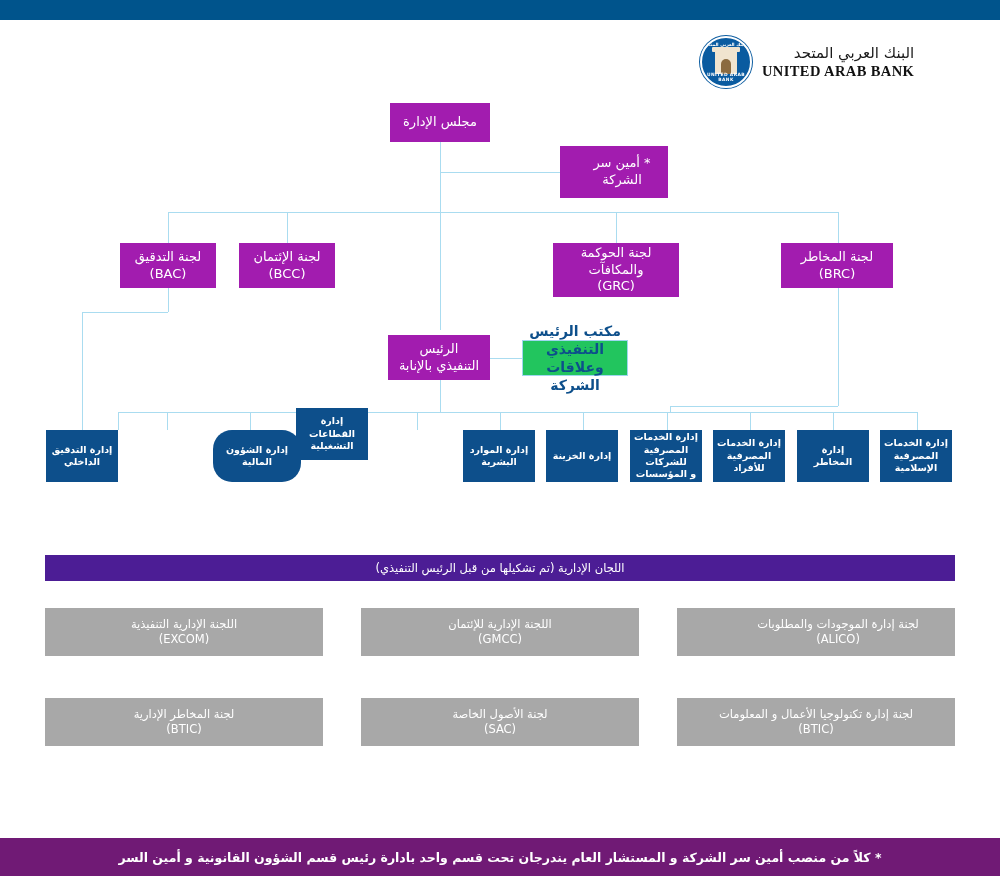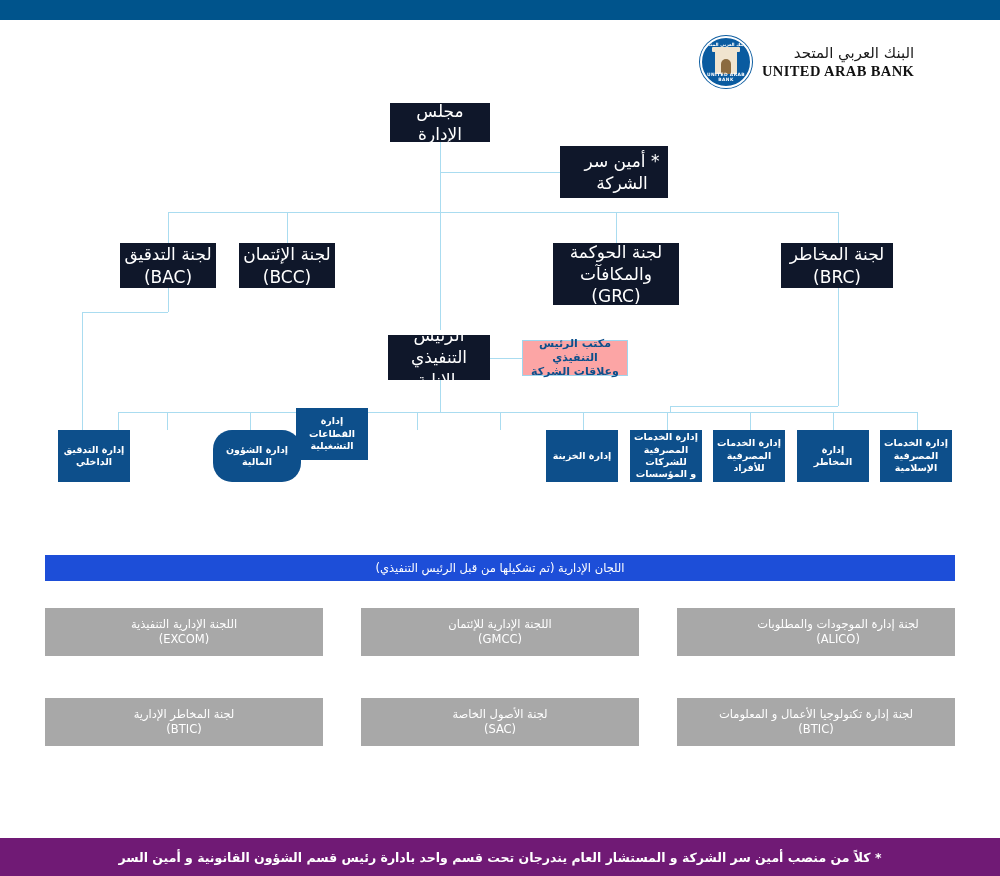--- a/index.html
+++ b/index.html
@@ -130,36 +130,36 @@
     position: absolute;
     display: flex;
     align-items: center;
     justify-content: center;
     text-align: center;
     color: #ffffff;
     direction: rtl;
     line-height: 1.3;
     padding: 2px 4px;
   }
-  .node-lightblue { background: #0f172a; font-size: 17px; }
+  .node-lightblue { background: #a21caf; font-size: 13px; }
   .node-darkblue  { background: #0d4f8b; font-size: 9.5px; font-weight: bold; }
   .node-white {
-    background: #fca5a5;
+    background: #22c55e;
     border: 1px solid #9fd6ee;
     color: #0d4f8b;
-    font-size: 11px;
+    font-size: 14px;
     font-weight: bold;
   }
   .node-gray {
     background: #a8a8a8;
     color: #ffffff;
     font-size: 11.5px;
   }
   .node-gray-header {
-    background: #1d4ed8;
+    background: #4c1d95;
     color: #ffffff;
     font-size: 11.5px;
     justify-content: center;
   }
 </style>
 </head>
 <body>
 
 <div class="top-bar"></div>
 
@@ -229,51 +229,55 @@
   </div>
 
   <div class="node node-lightblue" style="left:120px; top:243px; width:96px; height:45px;">
     <span style="white-space:pre-line;">لجنة التدقيق
 (BAC)</span>
   </div>
   <div class="node node-lightblue" style="left:239px; top:243px; width:96px; height:45px;">
     <span style="white-space:pre-line;">لجنة الإئتمان
 (BCC)</span>
   </div>
-  <div class="node node-lightblue" style="left:553px; top:243px; width:126px; height:62px;">
+  <div class="node node-lightblue" style="left:553px; top:243px; width:126px; height:54px;">
     <span style="white-space:pre-line;">لجنة الحوكمة
 والمكافآت
 (GRC)</span>
   </div>
   <div class="node node-lightblue" style="left:781px; top:243px; width:112px; height:45px;">
     <span style="white-space:pre-line;">لجنة المخاطر
 (BRC)</span>
   </div>
 
   <div class="node node-lightblue" style="left:388px; top:335px; width:102px; height:45px;">
     <span style="white-space:pre-line;">الرئيس
 التنفيذي بالإنابة</span>
   </div>
 
   <div class="node node-white" style="left:522px; top:340px; width:106px; height:36px;">
     <span style="white-space:pre-line;">مكتب الرئيس التنفيذي
 وعلاقات الشركة</span>
   </div>
 
-  <div class="node node-darkblue" style="left:58px; top:430px; width:72px; height:52px;">
+  <div class="node node-darkblue" style="left:46px; top:430px; width:72px; height:52px;">
     <span style="white-space:pre-line;">إدارة التدقيق
 الداخلي</span>
   </div>
   <div class="node node-darkblue" style="left:213px; top:430px; width:88px; height:52px;border-radius:19px;">
     <span style="white-space:pre-line;">إدارة الشؤون
 المالية</span>
   </div>
   <div class="node node-darkblue" style="left:296px; top:408px; width:72px; height:52px;">
     <span style="white-space:pre-line;">إدارة القطاعات
 التشغيلية</span>
+  </div>
+  <div class="node node-darkblue" style="left:463px; top:430px; width:72px; height:52px;">
+    <span style="white-space:pre-line;">إدارة الموارد
+البشرية</span>
   </div>
   <div class="node node-darkblue" style="left:546px; top:430px; width:72px; height:52px;">
     <span style="white-space:pre-line;">إدارة الخزينة</span>
   </div>
   <div class="node node-darkblue" style="left:630px; top:430px; width:72px; height:52px;">
     <span style="white-space:pre-line;">إدارة الخدمات
 المصرفية للشركات
 و المؤسسات</span>
   </div>
   <div class="node node-darkblue" style="left:713px; top:430px; width:72px; height:52px;">

